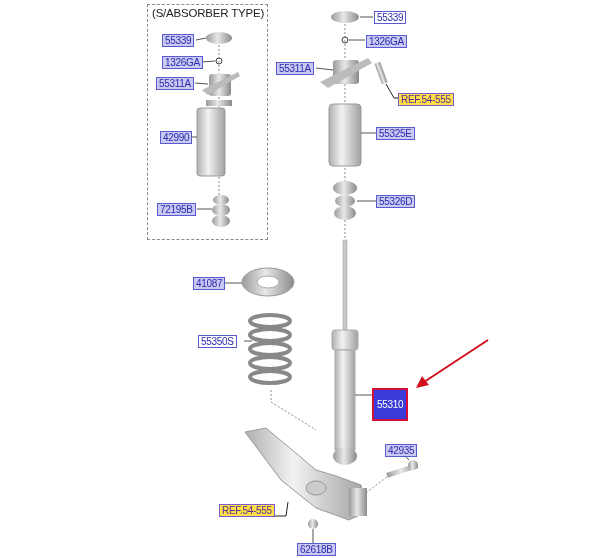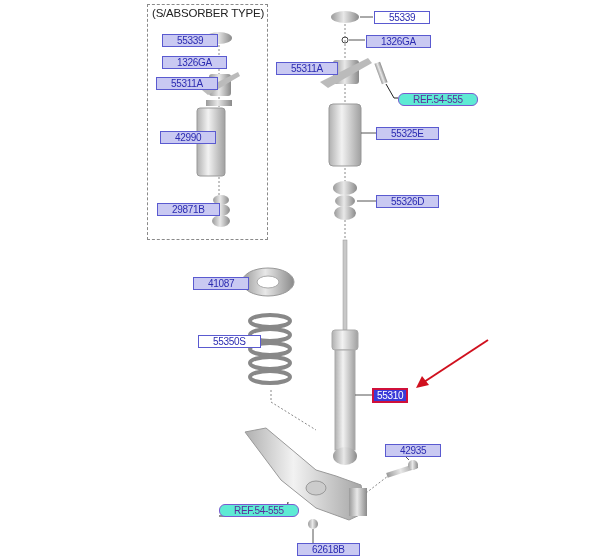--- a/index.html
+++ b/index.html
@@ -1,23 +1,23 @@
 <!DOCTYPE html>
 <html><head>
 <meta charset="utf-8">
 <style>
   html, body { margin:0; padding:0; background:#ffffff; }
   body { width:600px; height:558px; position:relative; overflow:hidden; font-family:"Liberation Sans", sans-serif; }
   .canvas { position:absolute; left:16px; top:0; width:592px; height:558px; }
   .inset { position:absolute; left:131px; top:4px; width:121px; height:236px; border:1px dashed #8a8a8a; box-sizing:border-box; }
   .inset-title { position:absolute; left:136px; top:7px; font-size:11.5px; color:#222; letter-spacing:-0.2px; }
-  .lbl { position:absolute; font-size:10px; line-height:11px; padding:0 14px; color:#2b2bb0; border:1px solid #5a5ad0; background:#ffffff; letter-spacing:-0.3px; white-space:nowrap; cursor:pointer; }
+  .lbl { position:absolute; font-size:10px; line-height:11px; padding:0 2px; color:#2b2bb0; border:1px solid #5a5ad0; background:#ffffff; letter-spacing:-0.3px; white-space:nowrap; cursor:pointer; }
   .lbl.filled { background:#c9c9f2; }
-  .lbl.ref { color:#5a2b9a; background:#5eead4; border-color:#7a5ad0;border-radius:6px; }
-  .lbl.highlight { background:#3a3ad8; color:#ffffff; border:2px solid #d0103a; padding:0 3px; }
+  .lbl.ref { color:#5a2b9a; background:#fde047; border-color:#7a5ad0; }
+  .lbl.highlight { background:#3a3ad8; color:#ffffff; border:2px solid #d0103a; padding:9px 3px; }
   svg { position:absolute; left:0; top:0; }
 </style>
 </head>
 <body>
 
 <div class="canvas">
 
   <svg width="600" height="558" viewBox="0 0 600 558">
     <defs>
       <linearGradient id="g1" x1="0" x2="1" y1="0" y2="0">
@@ -116,21 +116,21 @@
     </g>
   </svg>
 
   <div class="inset"></div>
   <div class="inset-title">(S/ABSORBER TYPE)</div>
 
   <div class="lbl filled" style="left:146px;top:34px">55339</div>
   <div class="lbl filled" style="left:146px;top:56px">1326GA</div>
   <div class="lbl filled" style="left:140px;top:77px">55311A</div>
   <div class="lbl filled" style="left:144px;top:131px">42990</div>
-  <div class="lbl filled" style="left:141px;top:203px">29871B</div>
+  <div class="lbl filled" style="left:141px;top:203px">72195B</div>
 
   <div class="lbl" style="left:358px;top:11px">55339</div>
   <div class="lbl filled" style="left:350px;top:35px">1326GA</div>
   <div class="lbl filled" style="left:260px;top:62px">55311A</div>
   <div class="lbl ref" style="left:382px;top:93px">REF.54-555</div>
   <div class="lbl filled" style="left:360px;top:127px">55325E</div>
   <div class="lbl filled" style="left:360px;top:195px">55326D</div>
   <div class="lbl filled" style="left:177px;top:277px">41087</div>
   <div class="lbl" style="left:182px;top:335px">55350S</div>
   <div class="lbl highlight" style="left:356px;top:388px">55310</div>

